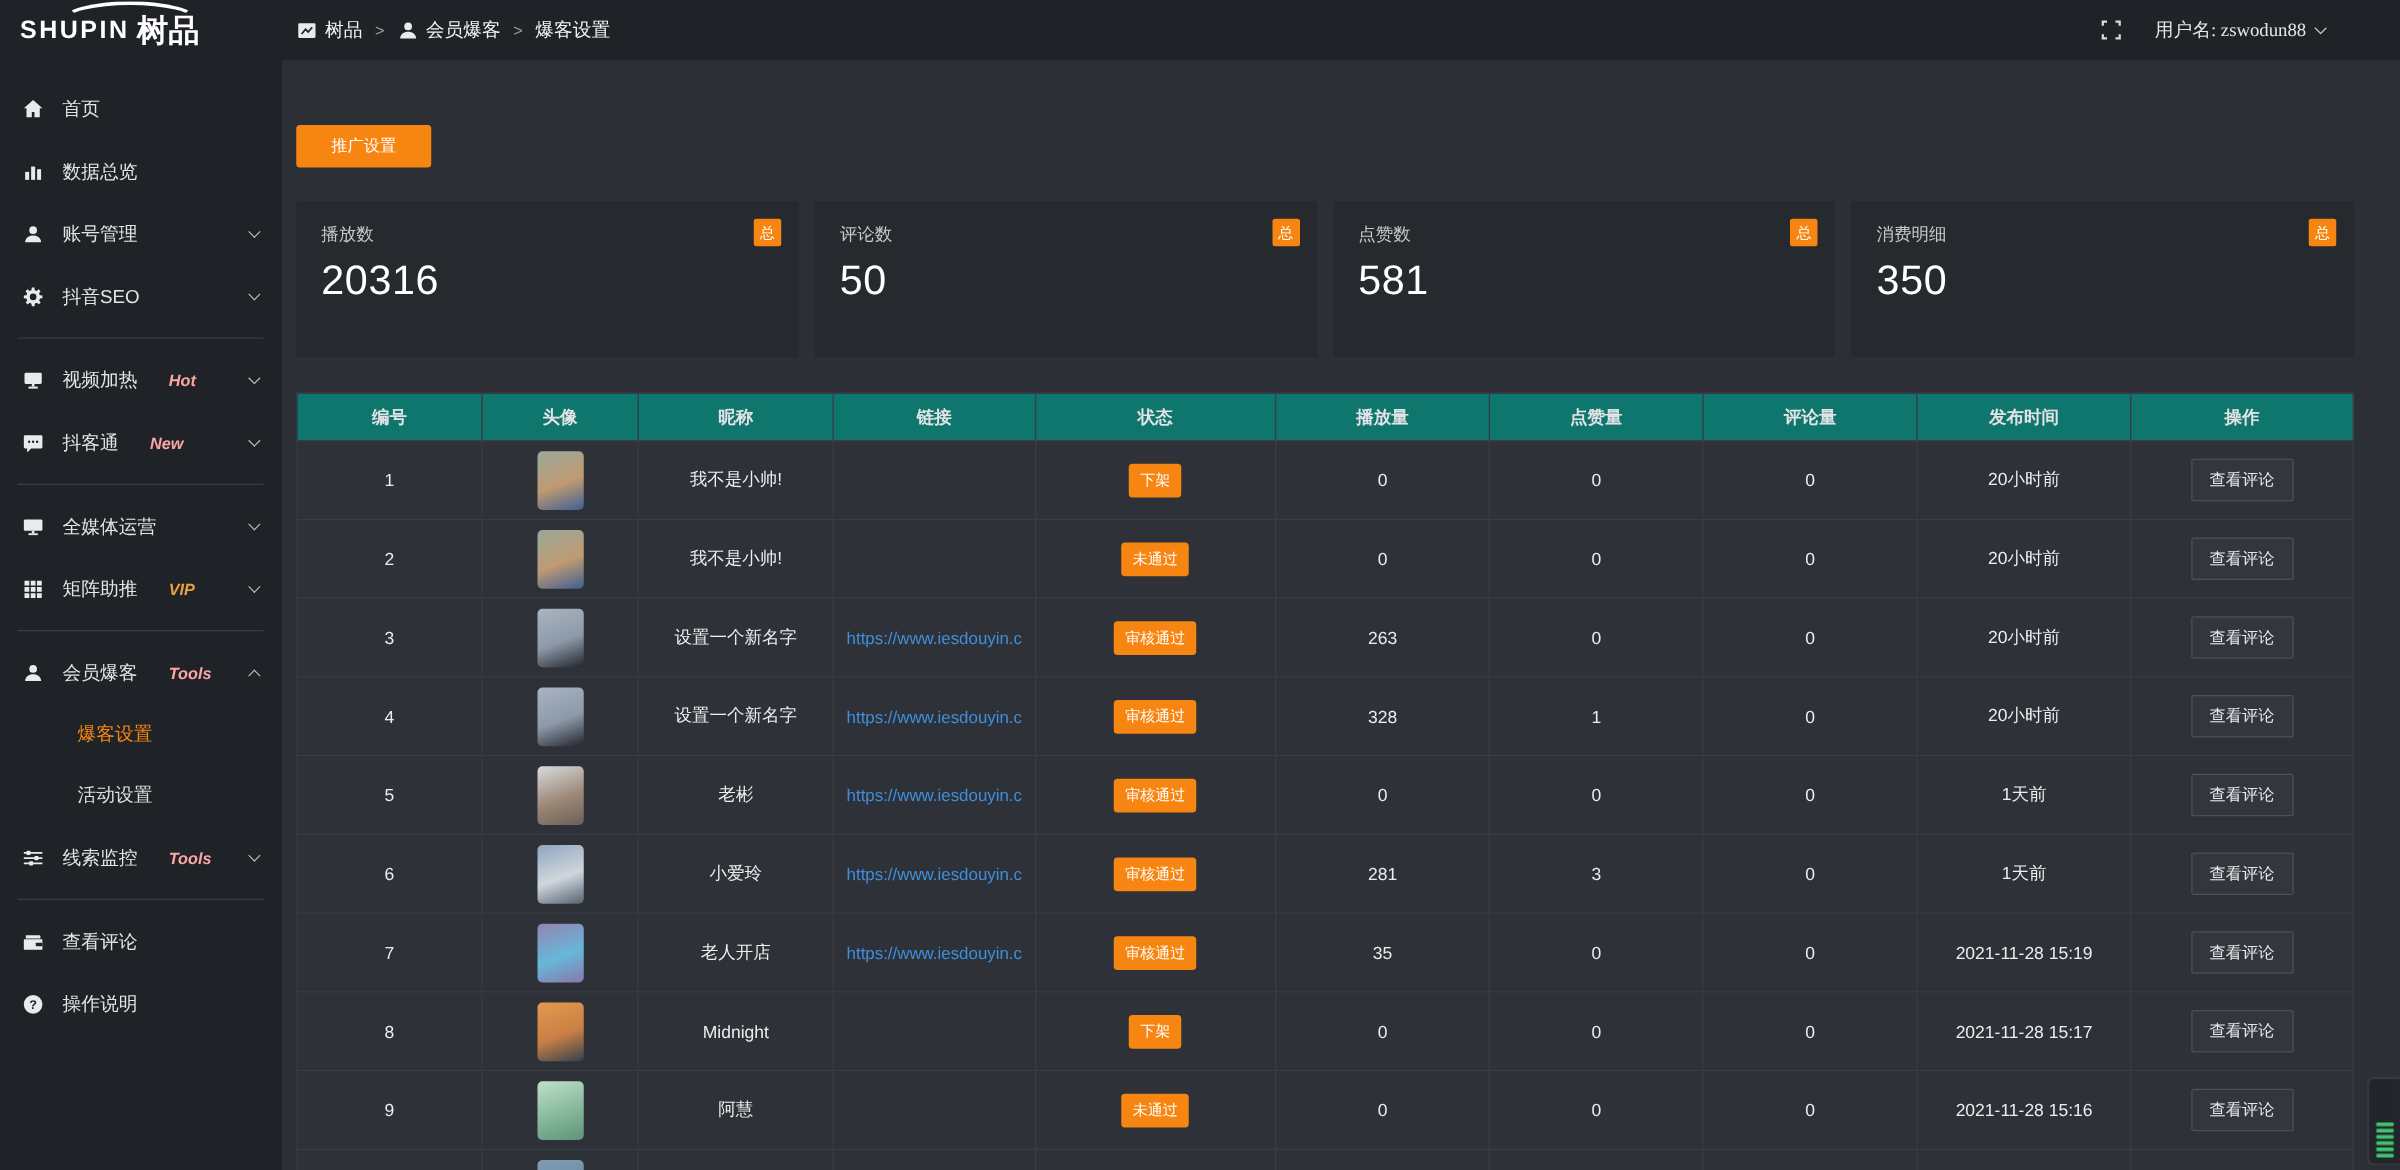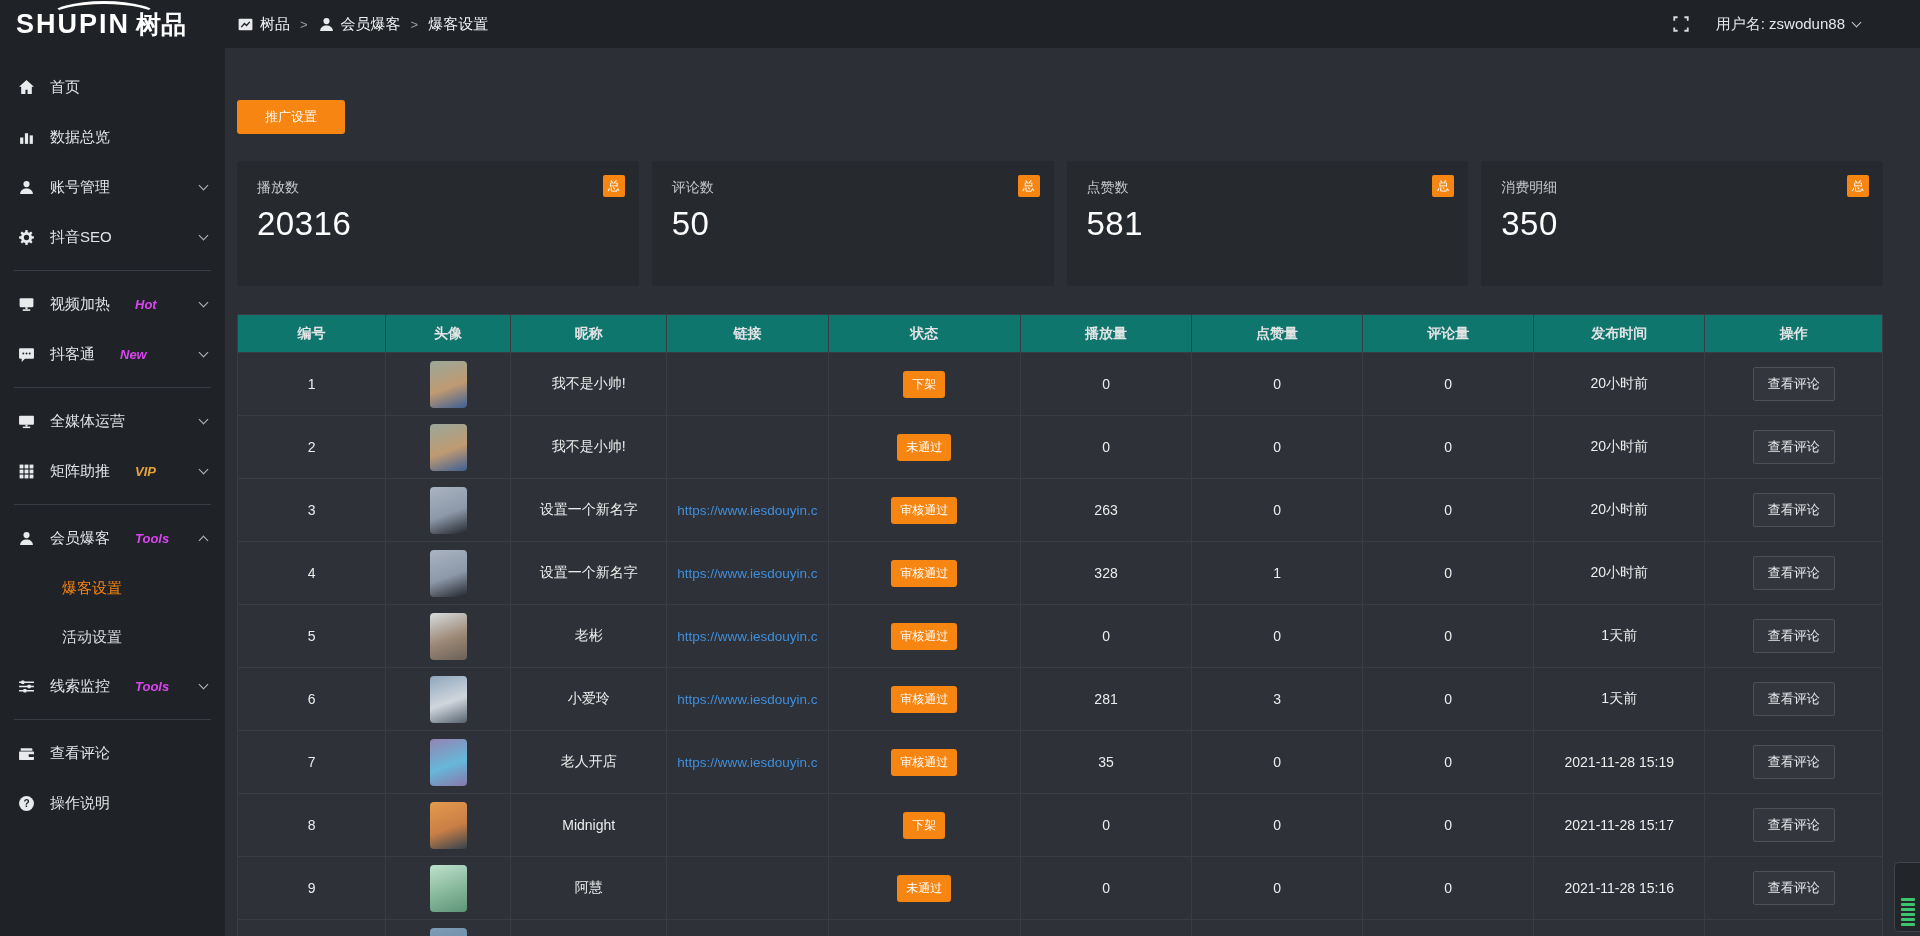--- a/index.html
+++ b/index.html
@@ -5,31 +5,31 @@
   * { box-sizing: border-box; margin: 0; padding: 0; }
   html, body { width: 1920px; height: 936px; overflow: hidden;
     font-family: "Liberation Sans", "DejaVu Sans", sans-serif;
     background: #2c2f35; color: #e8e9eb; }
 
   
   .sidebar { position: fixed; left: 0; top: 0; width: 225px; height: 936px;
     background: #1f2227; z-index: 5; }
   .logo { position: relative; height: 48px; display: flex; align-items: center;
     padding-left: 16px; }
-  .logo-en { font-size: 27px; font-weight: bold; letter-spacing: 2px; color: #fff;
+  .logo-en { font-size: 20px; font-weight: bold; letter-spacing: 2px; color: #fff;
     font-stretch: condensed; text-align: center; }
   .logo-cn { font-size: 25px; font-weight: bold; color: #fff; margin-left: 6px; }
   .logo-arc { position: absolute; top: 1px; left: 50px; width: 108px; height: 30px;
     border: 3px solid transparent; border-top: 3px solid #fff; border-radius: 50%; }
   .nav { padding-top: 14px; }
   .nav-item { position: relative; height: 50px; display: flex; align-items: center;
     padding: 0 18px; gap: 15px; font-size: 15px; color: #e3e4e6; cursor: pointer; }
   .nav-label { white-space: nowrap; }
   .nav-badge { font-style: italic; font-weight: bold; font-size: 13px; margin-left: 10px; }
-  .nav-badge.hot { color: #d946ef; text-align: right; }
+  .nav-badge.hot { color: #fca5a5; text-align: right; }
   .nav-badge.vip { color: #e8a33d; }
   .chev { width: 7px; height: 7px; border-right: 1.6px solid #b9bbbe;
     border-bottom: 1.6px solid #b9bbbe; transform: rotate(45deg);
     position: absolute; right: 18px; top: 20px; }
   .chev.up { transform: rotate(-135deg); top: 24px; }
   .nav-sub { height: 49px; line-height: 49px; padding-left: 62px; font-size: 15px;
     color: #dcdee0; cursor: pointer; }
   .nav-sub.active { color: #f78511; }
   .nav-divider { height: 1px; background: #393c42; margin: 8px 14px; }
   .i { display: inline-flex; width: 17px; justify-content: center; }
@@ -41,21 +41,21 @@
     z-index: 4; }
   .breadcrumb { display: flex; align-items: center; gap: 10px; font-size: 15px; }
   .bc-item { display: inline-flex; align-items: center; gap: 6px; color: #f2f3f4;
     cursor: pointer; }
   .bc-sep { color: #9a9b9e; font-size: 13px; }
   .topbar-right { margin-left: auto; margin-right: 60px; display: flex;
     align-items: center; gap: 26px; }
   .fullscreen { display: inline-flex; cursor: pointer; }
   .fullscreen svg { width: 18px; height: 18px; }
   .username { font-size: 15px; color: #e6e7e9; display: inline-flex;
-    align-items: center; gap: 8px; cursor: pointer; }
+    align-items: center; gap: 8px; cursor: pointer; font-family: Liberation Serif, serif; }
   .caret { width: 7px; height: 7px; border-right: 1.5px solid #c6c8cb;
     border-bottom: 1.5px solid #c6c8cb; transform: rotate(45deg); margin-top: -4px; }
 
   
   .main { position: absolute; left: 225px; top: 48px; right: 0; bottom: 0;
     background: #2c2f35; overflow: hidden; }
   .content { margin: 0 37px 0 12px; width: 1646px; }
   .promo-btn { margin-top: 52px; display: inline-block; background: #f78511;
     color: #fff; font-size: 13px; border: none; border-radius: 3px;
     padding: 8px 28px; cursor: pointer; font-family: inherit; }

